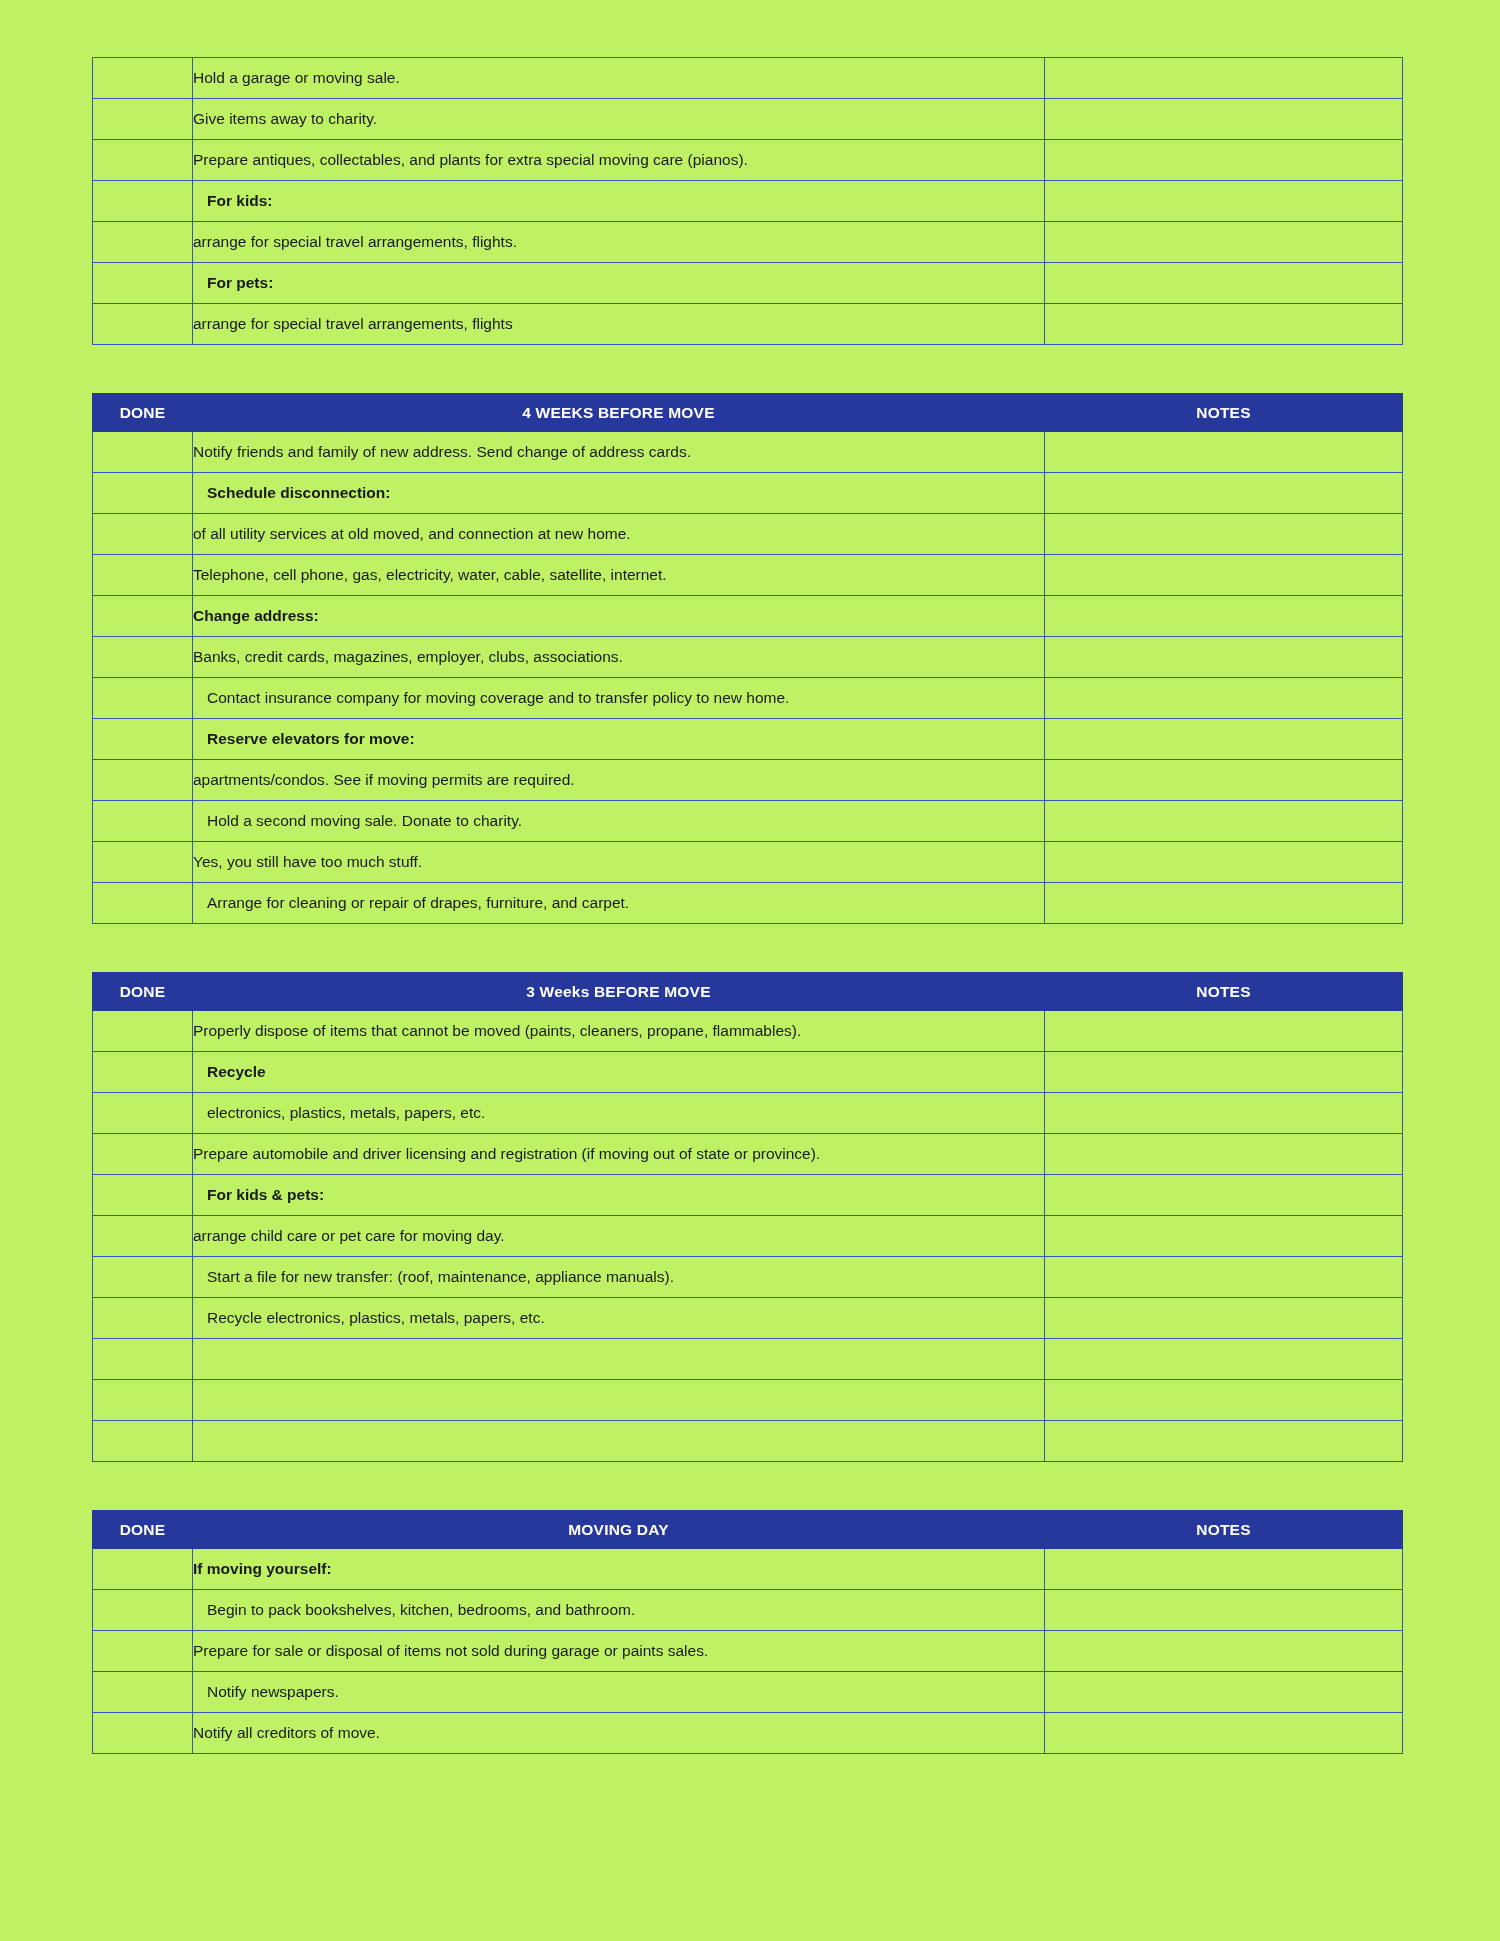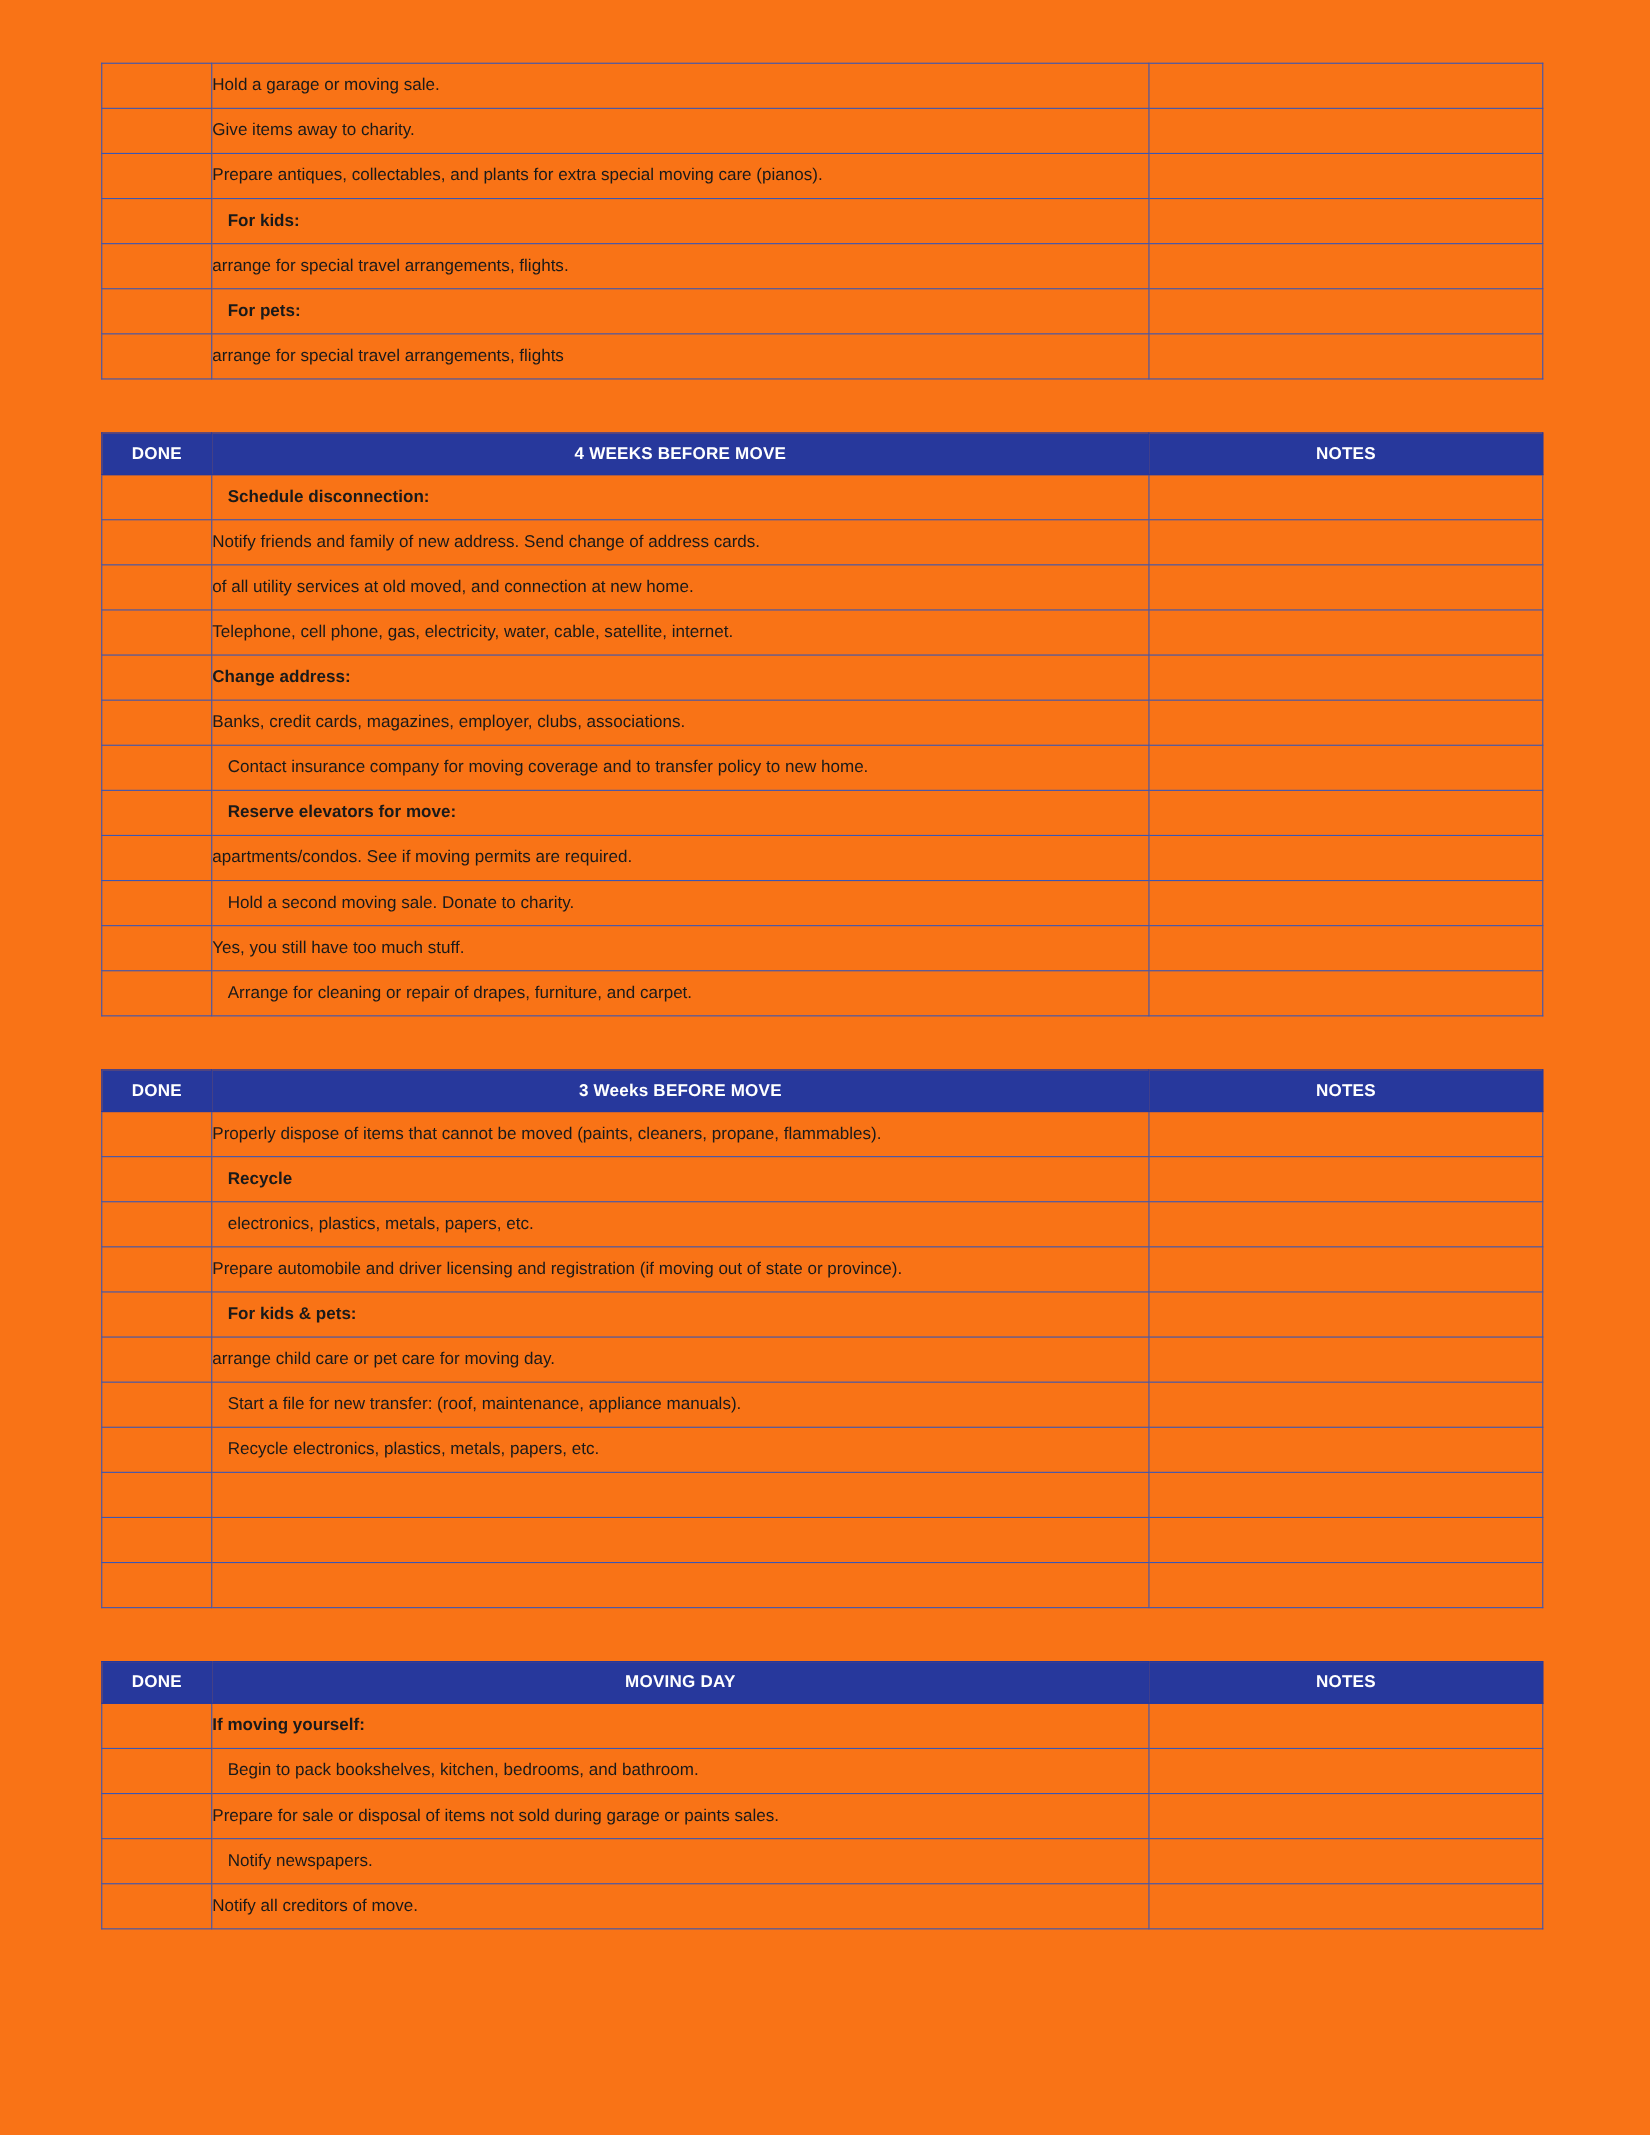--- a/index.html
+++ b/index.html
@@ -12,21 +12,21 @@
     min-height: 1941px;
     font-family: "Liberation Sans", sans-serif;
     color: #000000;
     -webkit-font-smoothing: antialiased;
   }
   .page {
     width: 1500px;
     min-height: 1941px;
     box-sizing: border-box;
     padding: 57px 96px 0 92px;
-    background: #f97316;
+    background: #bef264;
     position: relative;
   }
   .checklist-table {
     width: 1310px;
     border-collapse: collapse;
     table-layout: fixed;
     margin: 0 0 0 0;
   }
   .spacer {
     height: 48px;
@@ -159,29 +159,29 @@
           <thead>
             <tr class="hdr-row">
               <th class="hdr-done">DONE</th>
               <th class="hdr-title">4 WEEKS BEFORE MOVE</th>
               <th class="hdr-notes">NOTES</th>
             </tr>
           </thead>
           <tbody>
             <tr>
               <td class="cell-done"></td>
+              <td class="cell-task">
+                <span class="txt">Notify friends and family of new address. Send change of address cards.</span>
+              </td>
+              <td class="cell-notes"><span class="txt"></span></td>
+            </tr>
+            <tr>
+              <td class="cell-done"></td>
               <td class="cell-task bold indent">
                 <span class="txt">Schedule disconnection:</span>
-              </td>
-              <td class="cell-notes"><span class="txt"></span></td>
-            </tr>
-            <tr>
-              <td class="cell-done"></td>
-              <td class="cell-task">
-                <span class="txt">Notify friends and family of new address. Send change of address cards.</span>
               </td>
               <td class="cell-notes"><span class="txt"></span></td>
             </tr>
             <tr>
               <td class="cell-done"></td>
               <td class="cell-task">
                 <span class="txt">of all utility services at old moved, and connection at new home.</span>
               </td>
               <td class="cell-notes"><span class="txt"></span></td>
             </tr>

